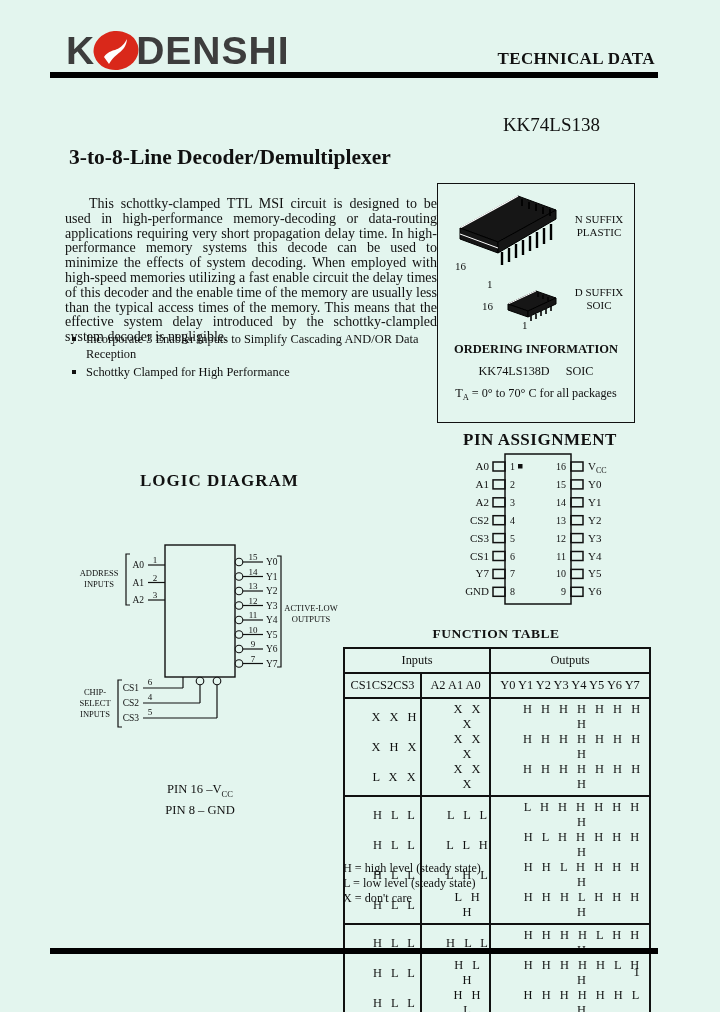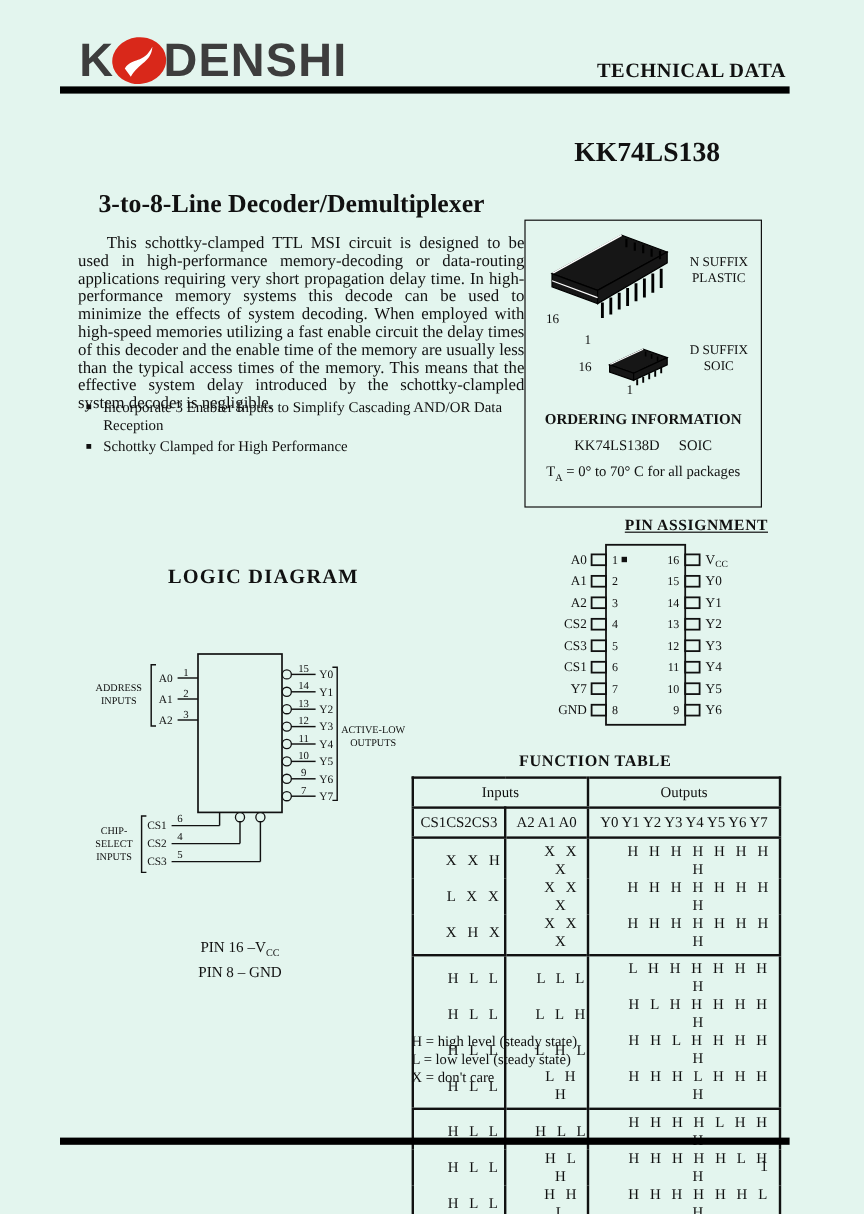--- a/index.html
+++ b/index.html
@@ -7,39 +7,39 @@
   body{background:var(--bg);font-family:"Liberation Serif",serif;color:var(--ink);}
   .page{position:relative;width:720px;height:1012px;background:var(--bg);overflow:hidden;}
   .abs{position:absolute;}
   .rule{position:absolute;background:#000;height:6px;left:50px;width:608px;}
   
   .logo{position:absolute;left:66px;top:30px;display:flex;align-items:center;
         font-family:"Liberation Sans",sans-serif;font-weight:bold;font-size:39px;
         letter-spacing:1px;color:var(--logogray);line-height:1;}
   .logo svg{margin:0 -3px 0 -2px;display:block;}
   .tagline{position:absolute;right:65px;top:49px;font-weight:bold;font-size:17px;letter-spacing:0.4px;}
-  .partnum{position:absolute;right:120px;top:114px;font-weight:bold;font-size:23px;margin-left:25px;}
-  .doctitle{position:absolute;left:65px;top:141px;font-weight:bold;font-size:21.5px;margin:17px;}
+  .partnum{position:absolute;right:120px;top:114px;font-weight:normal;font-size:19px;margin-left:25px;}
+  .doctitle{position:absolute;left:65px;top:141px;font-weight:bold;font-size:21.5px;margin:4px;}
   .desc{position:absolute;left:65px;top:197px;width:372px;font-size:14px;line-height:14.8px;
         text-align:justify;text-indent:24px;margin:0;}
   .features{position:absolute;left:70px;top:332px;width:368px;margin:0;padding:0;list-style:none;
             font-size:12.4px;line-height:14.8px;}
   .features li{position:relative;padding-left:16px;margin-bottom:3px;}
   .features .bullet{position:absolute;left:2px;top:5px;width:4px;height:4px;background:#111;}
   
   .pkgbox{position:absolute;left:437px;top:183px;width:196px;height:238px;border:1.5px solid #111;}
   .pkgbox .lbl{position:absolute;font-weight:normal;font-size:11px;text-align:center;line-height:13px;}
   .pkgbox .pinlbl{position:absolute;font-size:11px;}
   .ordtitle{position:absolute;left:0;top:158px;width:100%;text-align:center;font-weight:bold;font-size:12.5px;}
   .ordrow{position:absolute;left:0;width:100%;display:flex;justify-content:center;gap:16px;font-size:12.2px;}
   .ordnote{position:absolute;left:0;top:202px;width:100%;text-align:center;font-size:12.2px;}
   sub.small{font-size:8.5px;}
   
-  .pin-title{position:absolute;left:440px;top:430px;width:200px;text-align:right;
-             font-weight:bold;font-size:13px;letter-spacing:0.5px;text-decoration:underline;}
+  .pin-title{position:absolute;left:440px;top:430px;width:200px;text-align:center;
+             font-weight:bold;font-size:17px;letter-spacing:0.5px;}
   #pin-svg{position:absolute;left:441px;top:452px;}
   #pin-svg .ln{fill:none;stroke:#111;stroke-width:1.5px;}
   #pin-svg text{font-family:"Liberation Serif",serif;fill:#111;}
   #pin-svg .pt{font-size:11px;}
   #pin-svg .pn{font-size:10px;}
   
   .logic-title{position:absolute;left:140px;top:471px;font-weight:bold;font-size:17px;letter-spacing:1px;}
   #logic-svg{position:absolute;left:55px;top:495px;}
   #logic-svg .w{stroke:#111;stroke-width:1.2px;fill:none;}
   #logic-svg .bx{stroke:#111;stroke-width:1.4px;fill:none;}
@@ -305,26 +305,26 @@
         <th>Y0 Y1 Y2 Y3 Y4 Y5 Y6 Y7</th>
       </tr>
     </thead>
   <tbody>
         <tr>
           <td>X X H</td>
           <td>X X X</td>
           <td>H H H H H H H H</td>
         </tr>
         <tr>
-          <td>L X X</td>
+          <td>X H X</td>
           <td>X X X</td>
           <td>H H H H H H H H</td>
         </tr>
         <tr>
-          <td>X H X</td>
+          <td>L X X</td>
           <td>X X X</td>
           <td>H H H H H H H H</td>
         </tr>
       </tbody>
       <tbody>
         <tr>
           <td>H L L</td>
           <td>L L L</td>
           <td>L H H H H H H H</td>
         </tr>

